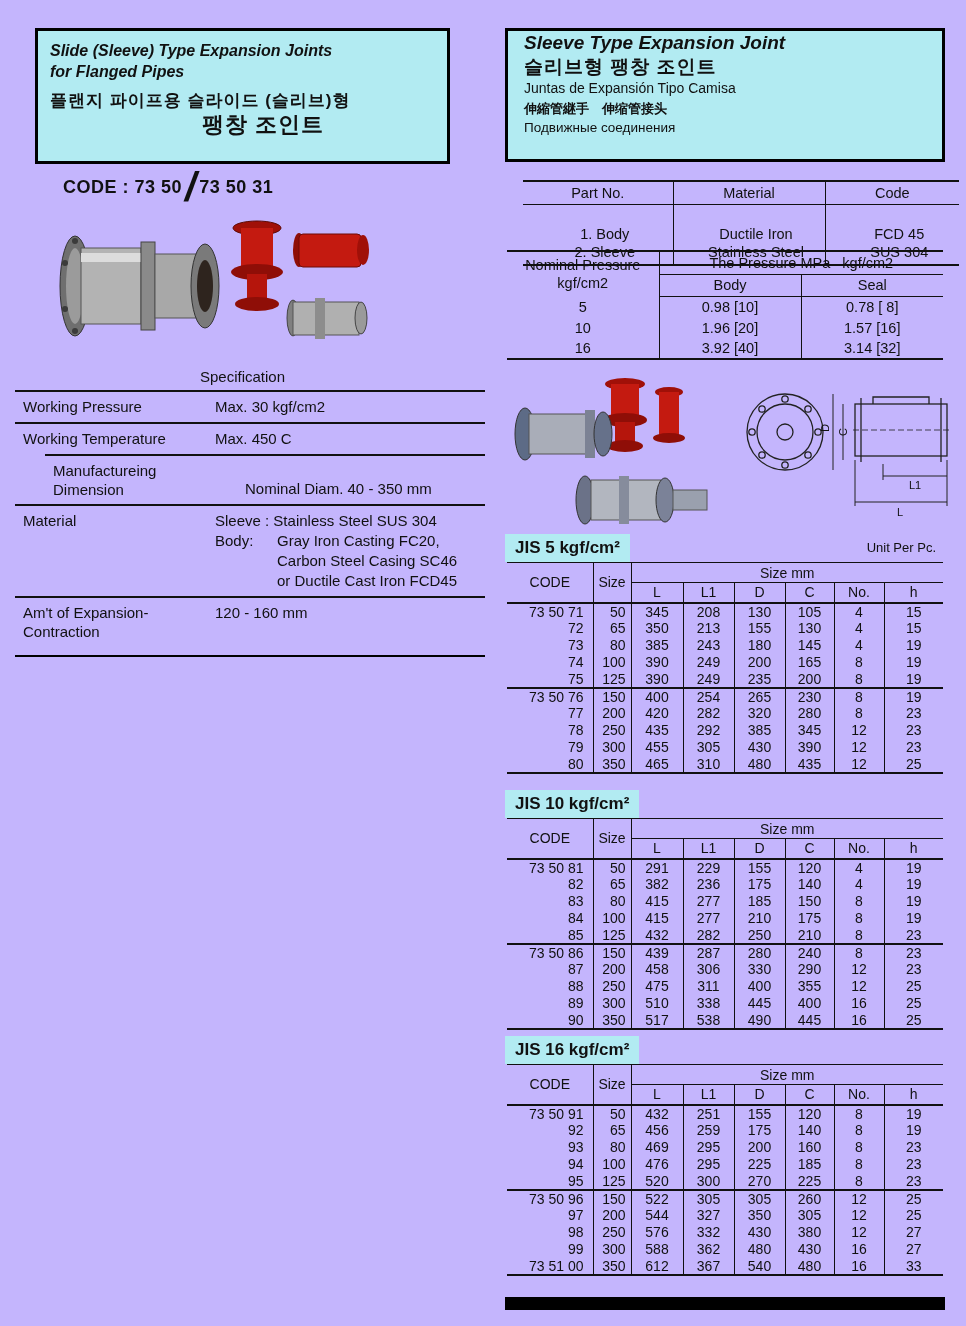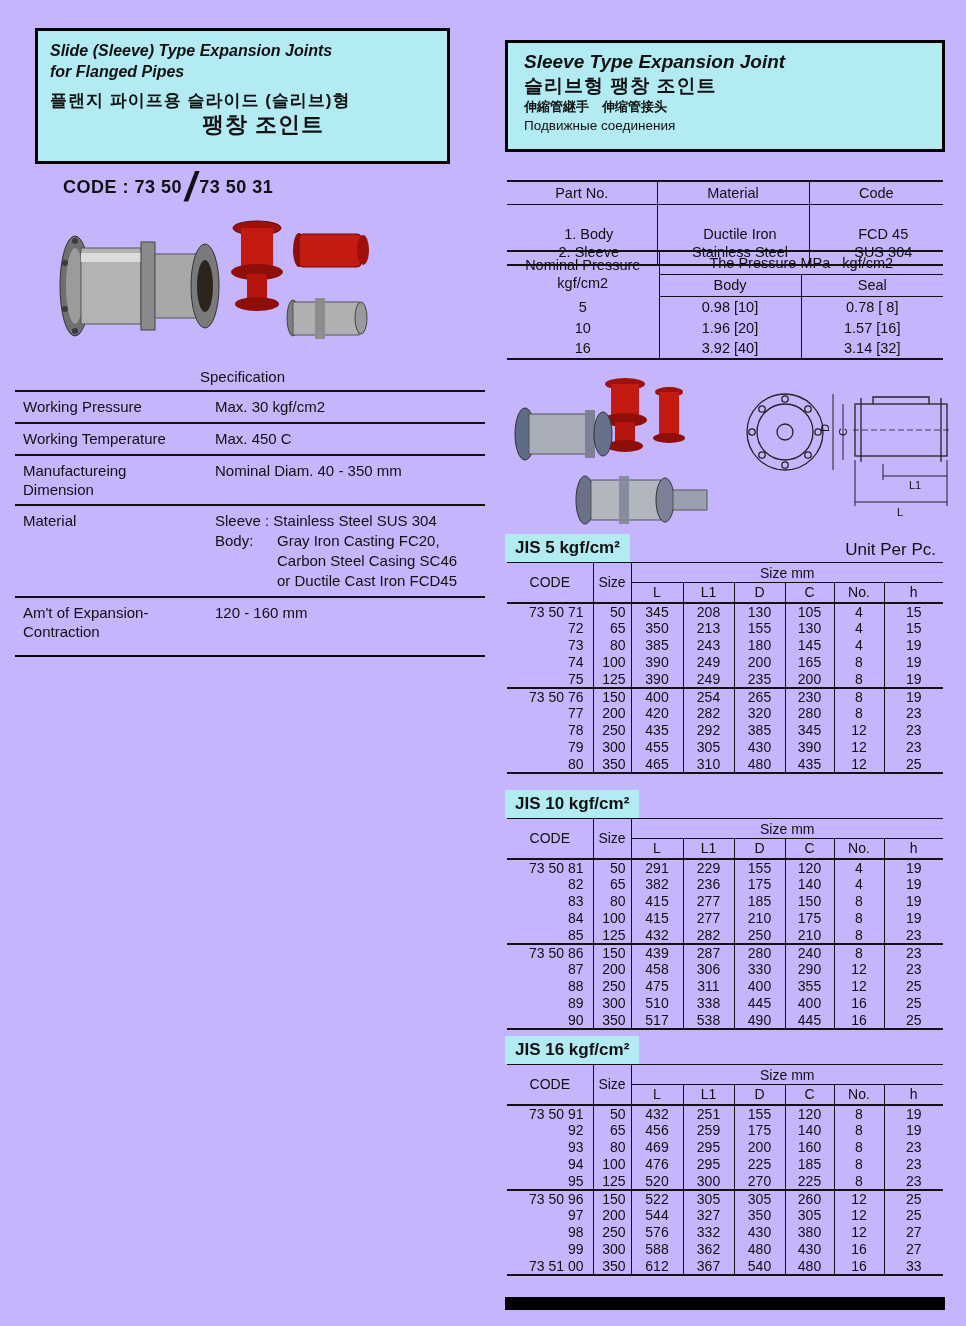--- a/index.html
+++ b/index.html
@@ -30,41 +30,41 @@
   .code-main, .code-alt { font-weight: bold; font-size: 18px; letter-spacing: .5px; }
   .code-slash { font-style: italic; font-weight: bold; font-size: 40px; line-height: 34px; margin: 0 3px; }
 
   .l-photo { position: absolute; left: 8px; top: 208px; }
 
   .spec-title { position: absolute; left: 0; top: 368px; width: 415px; text-align: center; font-size: 15px; }
 
   .spec-table { position: absolute; left: -20px; top: 390px; width: 470px; }
   .spec-row { display: flex; border-top: 2px solid #111; padding: 5px 0 5px 8px; }
   .spec-row.last { border-bottom: 2px solid #000000; padding-bottom: 14px; }
-  .spec-row.vcenter { align-items: flex-start; }
+  .spec-row.vcenter { align-items: flex-end; margin-left: 30px; }
   .spec-label { width: 192px; font-size: 15px; line-height: 19px; }
   .spec-value { flex: 1; font-size: 15px; line-height: 20px; padding-right: 4px; }
   .body-flex { display: flex; }
   .body-lbl { width: 62px; flex: none; }
 
   
   .r-header-box {
-    position: absolute; left: 0; top: 40px; width: 440px; height: 112px;
-    border: 3px solid #000; background: var(--cyan); padding: 7px 16px 4px;
+    position: absolute; left: 0; top: 28px; width: 440px; height: 134px;
+    border: 3px solid #000; background: var(--cyan); padding: 0 16px 4px;
   }
   .rt-en  { font-style: italic; font-weight: bold; font-size: 19px; line-height: 24px; }
   .rt-ko  { font-weight: bold; font-size: 19px; line-height: 23px; letter-spacing: 1px; }
   .rt-es  { font-size: 14px; line-height: 21px; }
   .rt-cjk { font-weight: bold; font-size: 13px; line-height: 19px; }
   .rt-ru  { font-size: 13.5px; line-height: 19px; }
 
   table { border-collapse: collapse; }
 
   
-  .part-table { position: absolute; left: 2px; top: 180px; width: 436px; table-layout: fixed; }
+  .part-table { position: absolute; left: 18px; top: 180px; width: 436px; table-layout: fixed; }
   .part-table th {
     border-top: 2px solid #111; border-bottom: 1.5px solid #111;
     font-weight: normal; font-size: 14.5px; height: 23px; text-align: center;
   }
   .part-table td {
     border-bottom: 2px solid #111; font-size: 14.5px; line-height: 18px;
     padding: 20px 0 3px 14px; vertical-align: top; text-align: center;
   }
   .part-table th + th, .part-table td + td { border-left: 1.5px solid #111; }
 
@@ -80,21 +80,21 @@
   .press-table td + td { border-left: 1.5px solid #111; }
 
   .r-photo { position: absolute; left: 2px; top: 372px; }
   .r-draw  { position: absolute; left: 238px; top: 374px; }
   .r-draw text { font-size: 11px; fill: #111; font-family: "Liberation Sans", sans-serif; }
 
   .jis-label {
     position: absolute; left: 0; background: var(--cyan);
     font-weight: bold; font-size: 17px; padding: 4px 10px 4px;
   }
-  .unit-note { position: absolute; right: 14px; font-size: 17px; }
+  .unit-note { position: absolute; right: 14px; font-size: 13px; }
 
   .jis-table {
     position: absolute; left: 2px; width: 436px; table-layout: fixed;
     border-top: 1.5px solid #111; border-bottom: 2px solid #111;
   }
   .jis-table th { font-weight: normal; font-size: 14px; text-align: center; }
   .jis-th-rowspan { border-bottom: 2px solid #111; font-size: 14.5px; }
   .jis-th-rowspan + .jis-th-rowspan { border-left: 1.5px solid #111; }
   .jis-th-span { border-left: 1.5px solid #111; border-bottom: 1.5px solid #111; height: 20px; }
   .jis-table tr.hdr2 th { border-left: 1.5px solid #111; border-bottom: 2px solid #111; height: 20px; }
@@ -199,20 +199,21 @@
         <div class="spec-value">120 - 160 mm</div>
       </div>
     </div>
   </section>
 
   <section class="col-right">
 
     <div class="r-header-box">
       <div class="rt-en">Sleeve Type Expansion Joint</div>
       <div class="rt-ko">슬리브형 팽창 조인트</div>
+      <div class="rt-es">Juntas de Expansión Tipo Camisa</div>
       <div class="rt-cjk">伸縮管継手　伸缩管接头</div>
       <div class="rt-ru">Подвижные соединения</div>
     </div>
 
     <table class="part-table">
       <colgroup>
           <col style="width:150px">
           <col style="width:152px">
           <col style="width:134px">
         </colgroup>

